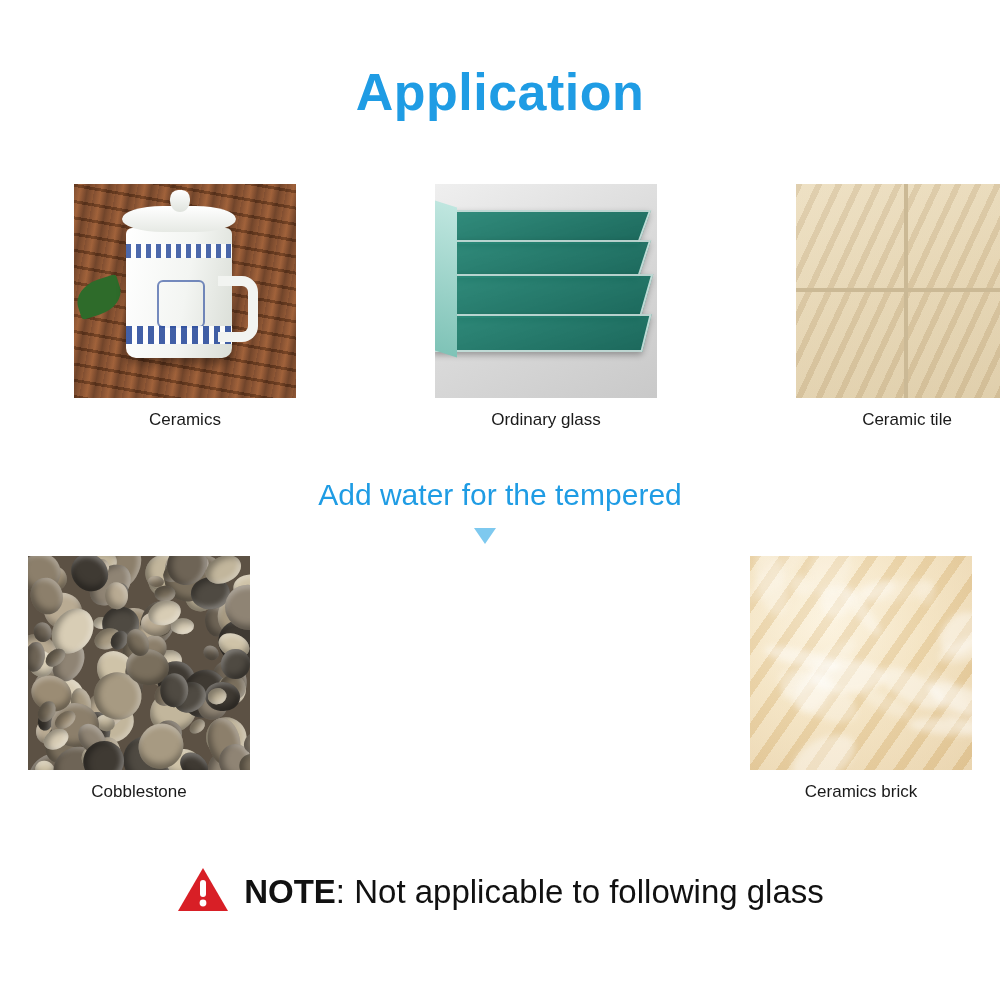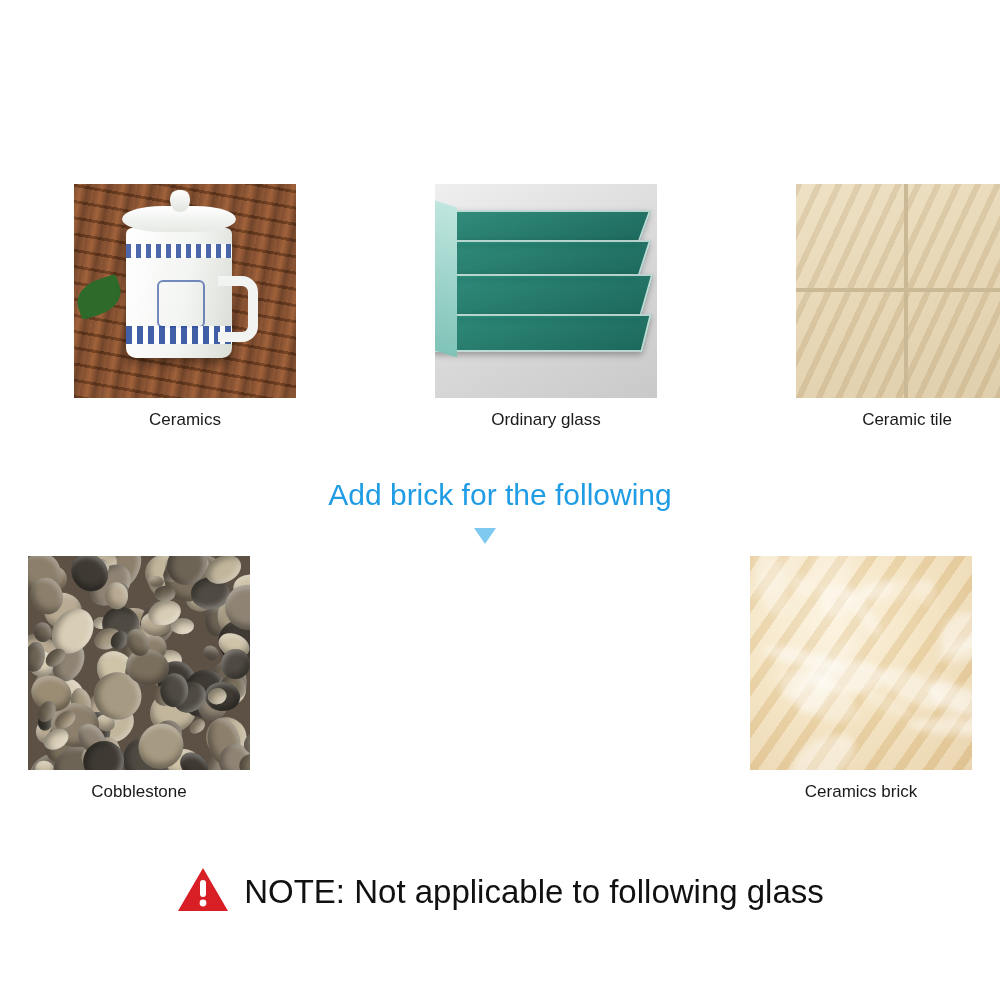--- a/index.html
+++ b/index.html
@@ -95,21 +95,21 @@
     width: 1000px;
     display: flex;
     align-items: center;
     justify-content: center;
     gap: 14px;
   }
   .note-text {
     font-size: 33px;
     color: #111111;
   }
-  .note-text b { font-weight: normal; text-align: center; }
+  .note-text b { font-weight: bold; text-align: center; }
 
   .warn-icon { display: block; }
 
   
 
   
   .ceramics-bg {
     position: absolute; inset: 0;
     background:
       repeating-linear-gradient(100deg, #7a4526 0px, #9c5a30 7px, #6a3b20 14px, #8a4f2a 21px),
@@ -263,20 +263,21 @@
   .vitri-bg .sw {
     position: absolute; background: rgba(255,255,255,0.65); border-radius: 50%;
     filter: blur(3px);
   }
 </style>
 </head>
 <body>
 
 <div class="page">
 
+  <div class="title">Application</div>
 
   <div class="row row-1">
 
     <div class="cell">
       <div class="thumb">
         <div class="ceramics-bg">
           <div class="slats"></div>
           <div class="leaf"></div>
           <div class="mug">
             <div class="band-top"></div>
@@ -310,21 +311,21 @@
         <div class="tile-bg">
           <div class="gx"></div>
           <div class="gy"></div>
         </div>
       </div>
       <div class="caption">Ceramic tile</div>
     </div>
 
   </div>
 
-  <div class="midtext">Add brick for the following</div>
+  <div class="midtext">Add water for the tempered</div>
   <div class="arrow-down"></div>
 
   <div class="row row-2">
 
 
     <div class="cell">
       <div class="thumb">
         <div class="cobble-bg" id="cobble">
             <span style="width: 36.2999px; height: 29.0266px; left: 108.289px; top: 201.562px; background: rgb(167, 154, 130); transform: rotate(95.2565deg);"></span>
             <span style="width: 45.5764px; height: 50.4833px; left: 1.36012px; top: 196.61px; background: rgb(110, 100, 86); transform: rotate(34.8038deg);"></span>

